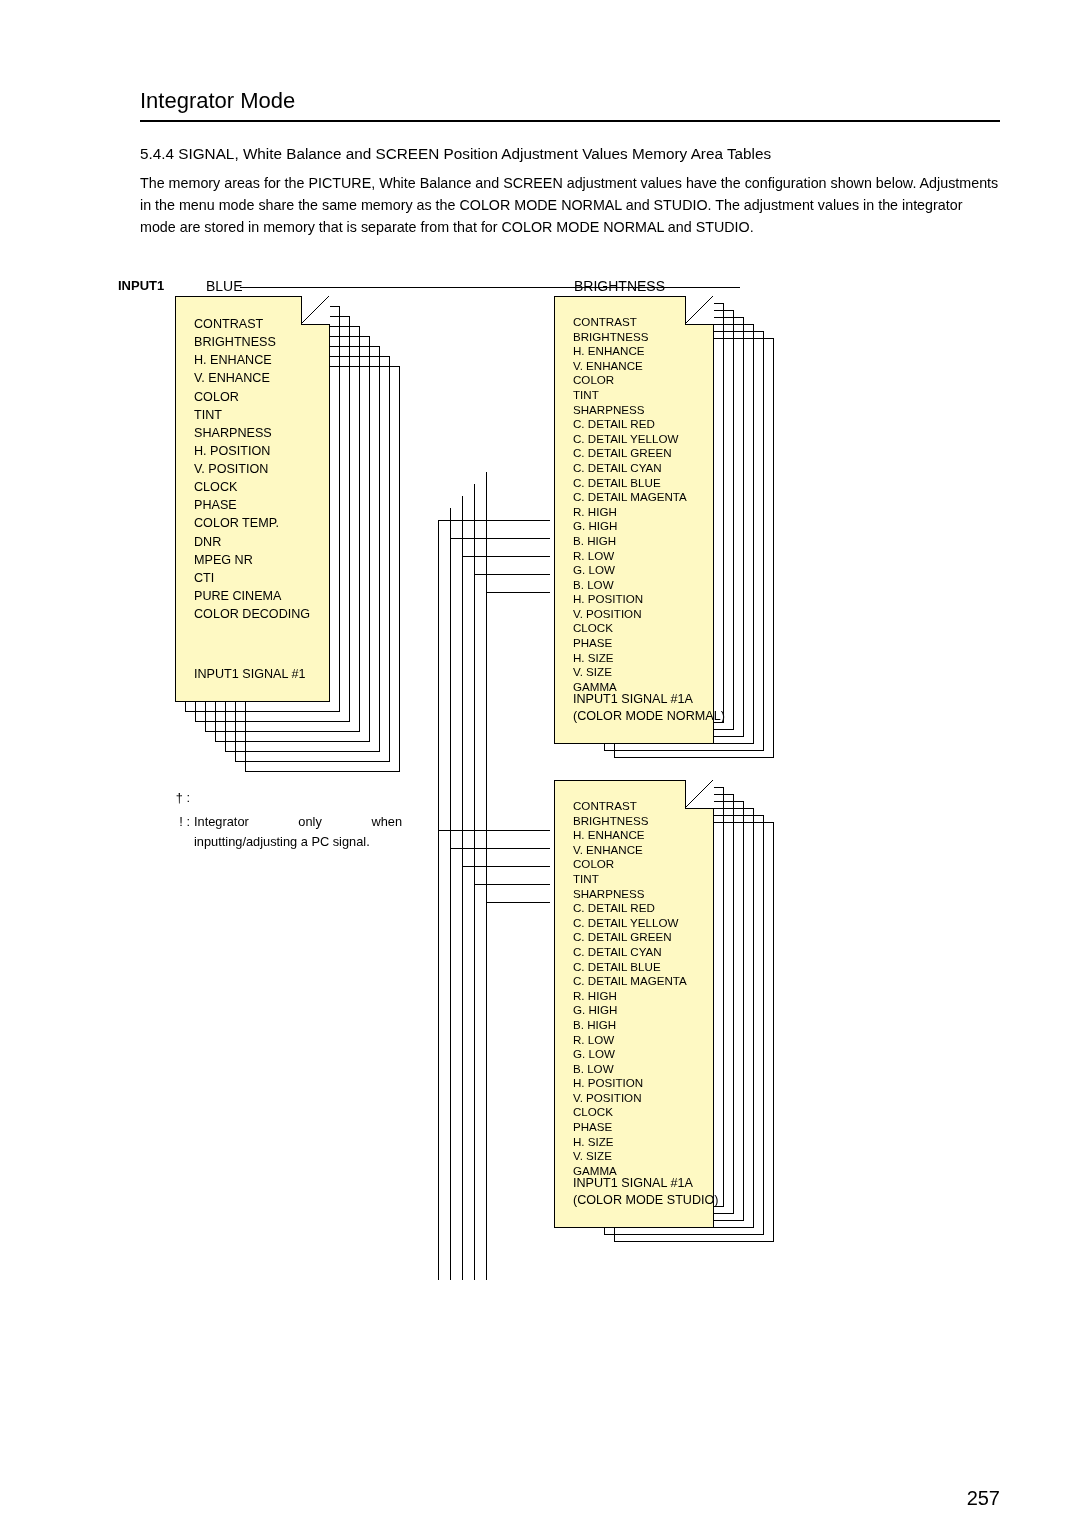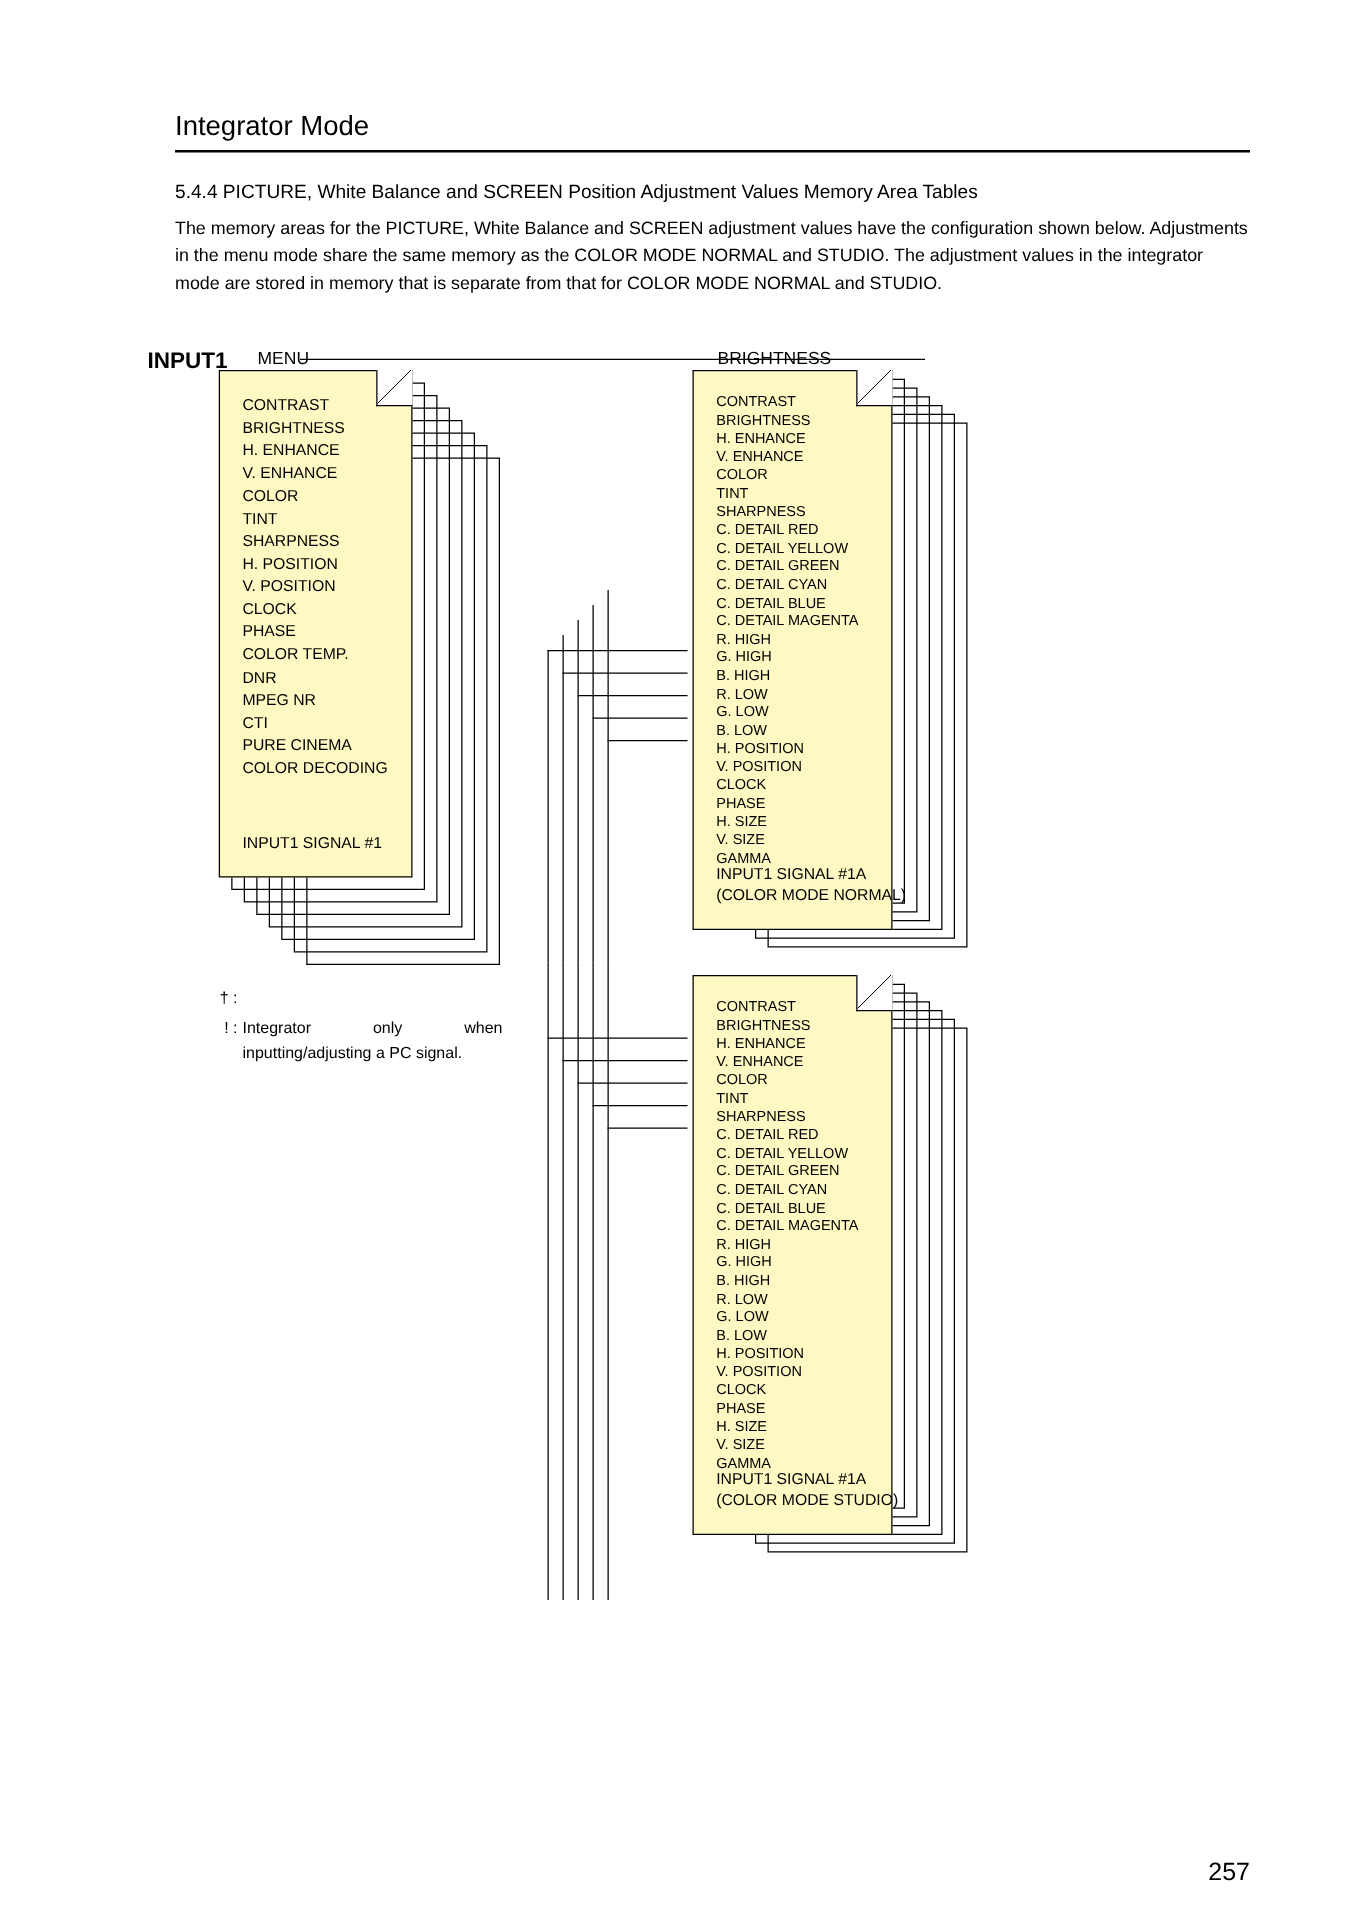--- a/index.html
+++ b/index.html
@@ -4,21 +4,21 @@
 <style>
   html,body{margin:0;padding:0;background:#fff;color:#000;
     font-family:Helvetica,Arial,sans-serif;font-size:14.3px;}
   .page{width:1080px;height:1528px;position:relative;box-sizing:border-box;}
   .header{position:absolute;left:140px;right:80px;top:88px;
     border-bottom:2px solid #000;text-align:left;
     font-size:22px;padding-bottom:6px;}
   .sect-title{position:absolute;left:140px;top:145px;font-size:15.3px;}
   .body-text{position:absolute;left:140px;right:80px;top:172px;
     line-height:1.55;font-size:14.3px;}
-  .input-lab{position:absolute;left:118px;top:278px;font-weight:bold;font-size:18px;}
+  .input-lab{position:absolute;left:118px;top:278px;font-weight:bold;font-size:13px;}
   .stack-title{position:absolute;font-size:14px;}
   .menu-title{left:206px;top:278px;}
   .int-title{left:574px;top:278px;}
   
   .stack{position:absolute;}
   .ghost{position:absolute;border:1px solid #000;box-sizing:border-box;background:none;}
   .card{position:absolute;border:1px solid #000;box-sizing:border-box;background:#fef9c3;
     padding:18px 14px 10px 18px;font-size:12.6px;line-height:1.44;}
   .card .footer{position:absolute;left:18px;bottom:18px;font-size:12.6px;line-height:1.35;}
   .dogear{position:absolute;top:-1px;right:-1px;width:28px;height:28px;
@@ -39,25 +39,25 @@
 </style>
 </head>
 <body>
 
 <div class="page">
 
   <div class="header">
     <span>Integrator Mode</span>
   </div>
 
-  <div class="sect-title">5.4.4 PICTURE, White Balance and SCREEN Position Adjustment Values Memory Area Tables</div>
+  <div class="sect-title">5.4.4 SIGNAL, White Balance and SCREEN Position Adjustment Values Memory Area Tables</div>
   <div class="body-text">The memory areas for the PICTURE, White Balance and SCREEN adjustment values have the configuration shown below. Adjustments in the menu mode share the same memory as the COLOR MODE NORMAL and STUDIO. The adjustment values in the integrator mode are stored in memory that is separate from that for COLOR MODE NORMAL and STUDIO.</div>
 
   <div class="input-lab">INPUT1</div>
-  <div class="stack-title menu-title">MENU</div>
+  <div class="stack-title menu-title">BLUE</div>
   <div class="stack-title int-title">BRIGHTNESS</div>
 
   <div class="stack" style="left:175px;top:296px;width:235px;height:482px;">
 
     <div class="ghost" style="left:70px;top:70px;width:155px;height:406px;"></div>
     <div class="ghost" style="left:60px;top:60px;width:155px;height:406px;"></div>
     <div class="ghost" style="left:50px;top:50px;width:155px;height:406px;"></div>
     <div class="ghost" style="left:40px;top:40px;width:155px;height:406px;"></div>
     <div class="ghost" style="left:30px;top:30px;width:155px;height:406px;"></div>
     <div class="ghost" style="left:20px;top:20px;width:155px;height:406px;"></div>

